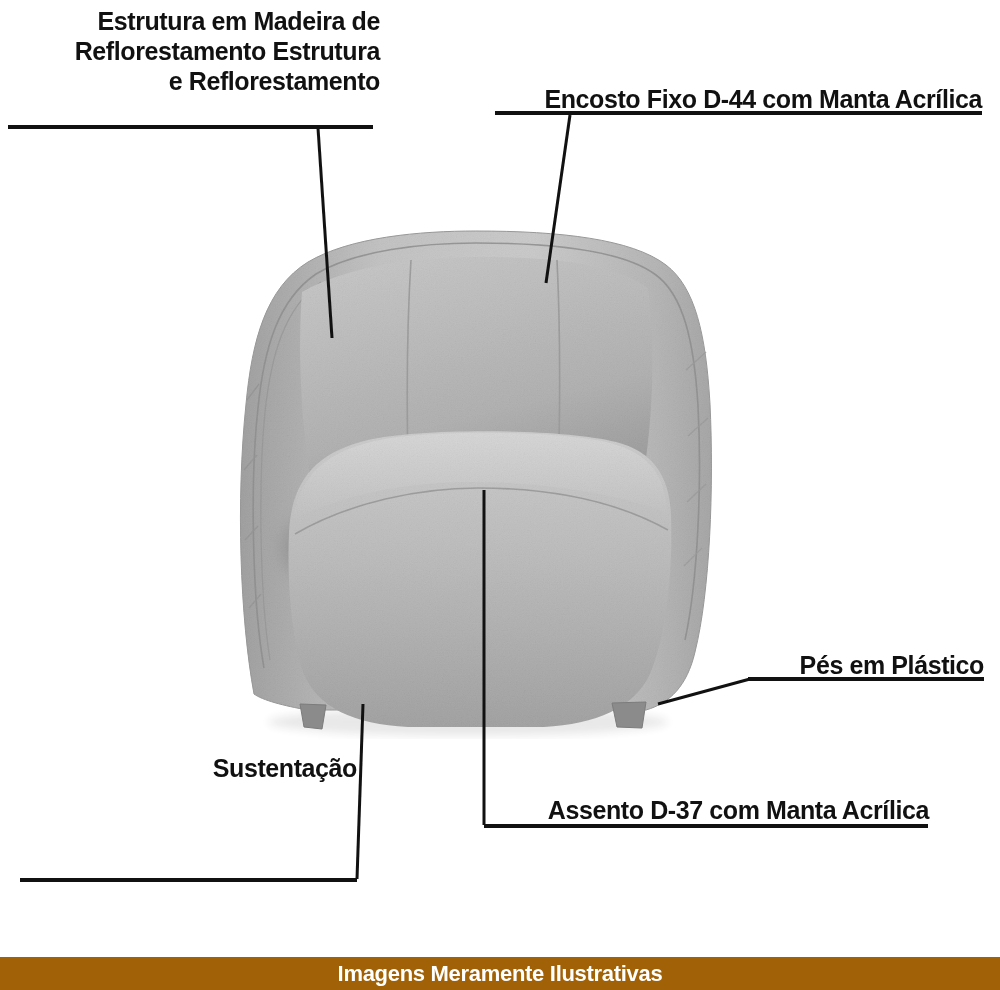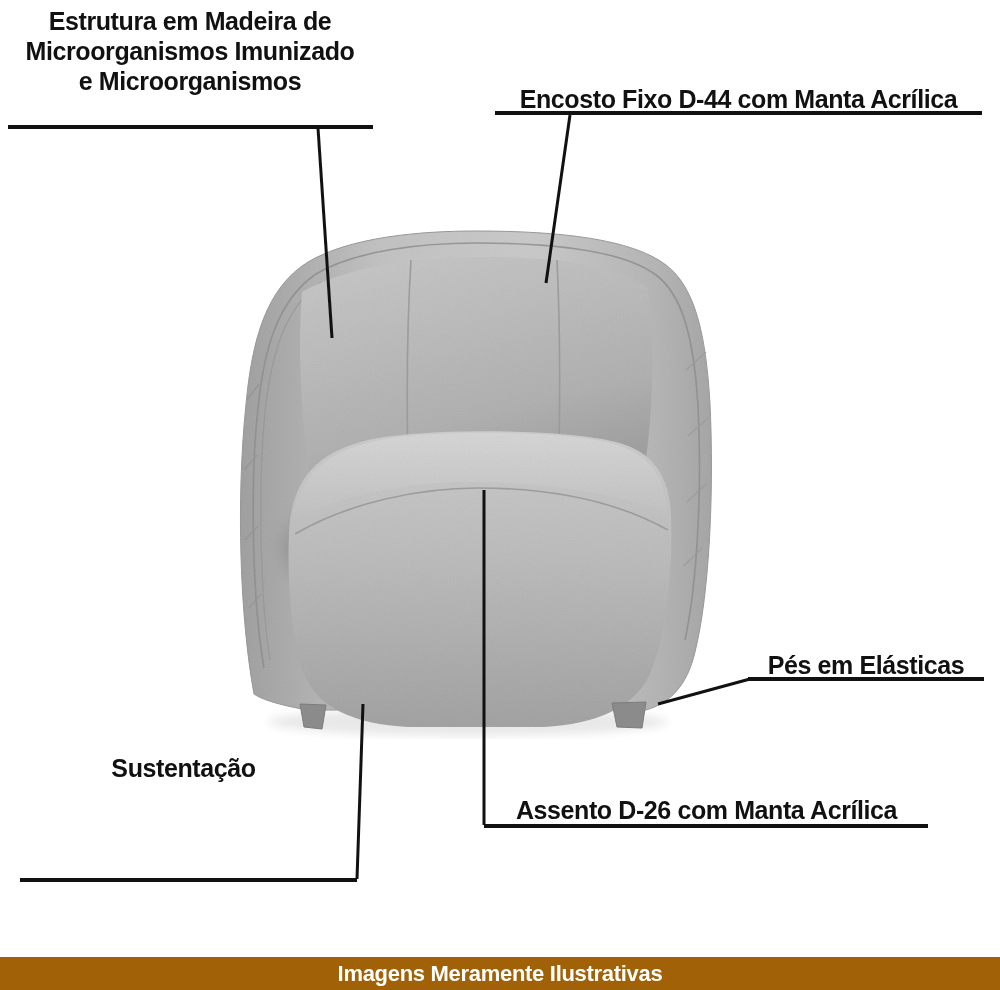--- a/index.html
+++ b/index.html
@@ -9,21 +9,21 @@
     background:#ffffff;
     overflow:hidden;
     font-family:"Liberation Sans","DejaVu Sans",sans-serif;
   }
   .scene{position:absolute;left:0;top:0;width:1000px;height:990px;}
   .callout{
     position:absolute;
     color:#111111;
     font-weight:700;
     letter-spacing:-0.4px;
-    text-align:center;
+    text-align:right;
     line-height:30px;
     font-size:25px;
   }
   .callout span{display:block;}
   .single{line-height:26px;white-space:nowrap;}
   .footer-bar{
     position:absolute;left:0;top:957px;width:1000px;height:33px;
     background:#a16207;
     display:flex;align-items:center;justify-content:center;
   }
@@ -165,31 +165,31 @@
       <path d="M 8 127 L 373 127"></path>
       <path d="M 495 113 L 982 113"></path>
       <path d="M 20 880 L 357 880"></path>
       <path d="M 484 826 L 928 826"></path>
       <path d="M 748 679 L 984 679"></path>
     </g>
   </svg>
 
   <div class="callout" style="left:0px;top:6px;width:380px;">
     <span>Estrutura em Madeira de</span>
-    <span>Microorganismos Imunizado</span>
-    <span>e Microorganismos</span>
+    <span>Reflorestamento Estrutura</span>
+    <span>e Reflorestamento</span>
   </div>
 
   <div class="callout single" style="left:495px;top:86px;width:487px;">Encosto Fixo D-44 com Manta Acrílica</div>
 
-  <div class="callout single" style="left:748px;top:652px;width:236px;">Pés em Elásticas</div>
+  <div class="callout single" style="left:748px;top:652px;width:236px;">Pés em Plástico</div>
 
   <div class="callout" style="left:10px;top:753px;width:347px;">
     <span>Sustentação</span>
   </div>
 
-  <div class="callout single" style="left:484px;top:797px;width:445px;">Assento D-26 com Manta Acrílica</div>
+  <div class="callout single" style="left:484px;top:797px;width:445px;">Assento D-37 com Manta Acrílica</div>
 
   <div class="footer-bar">
     <span>Imagens Meramente Ilustrativas</span>
   </div>
 
 </div>
 
 </body></html>

